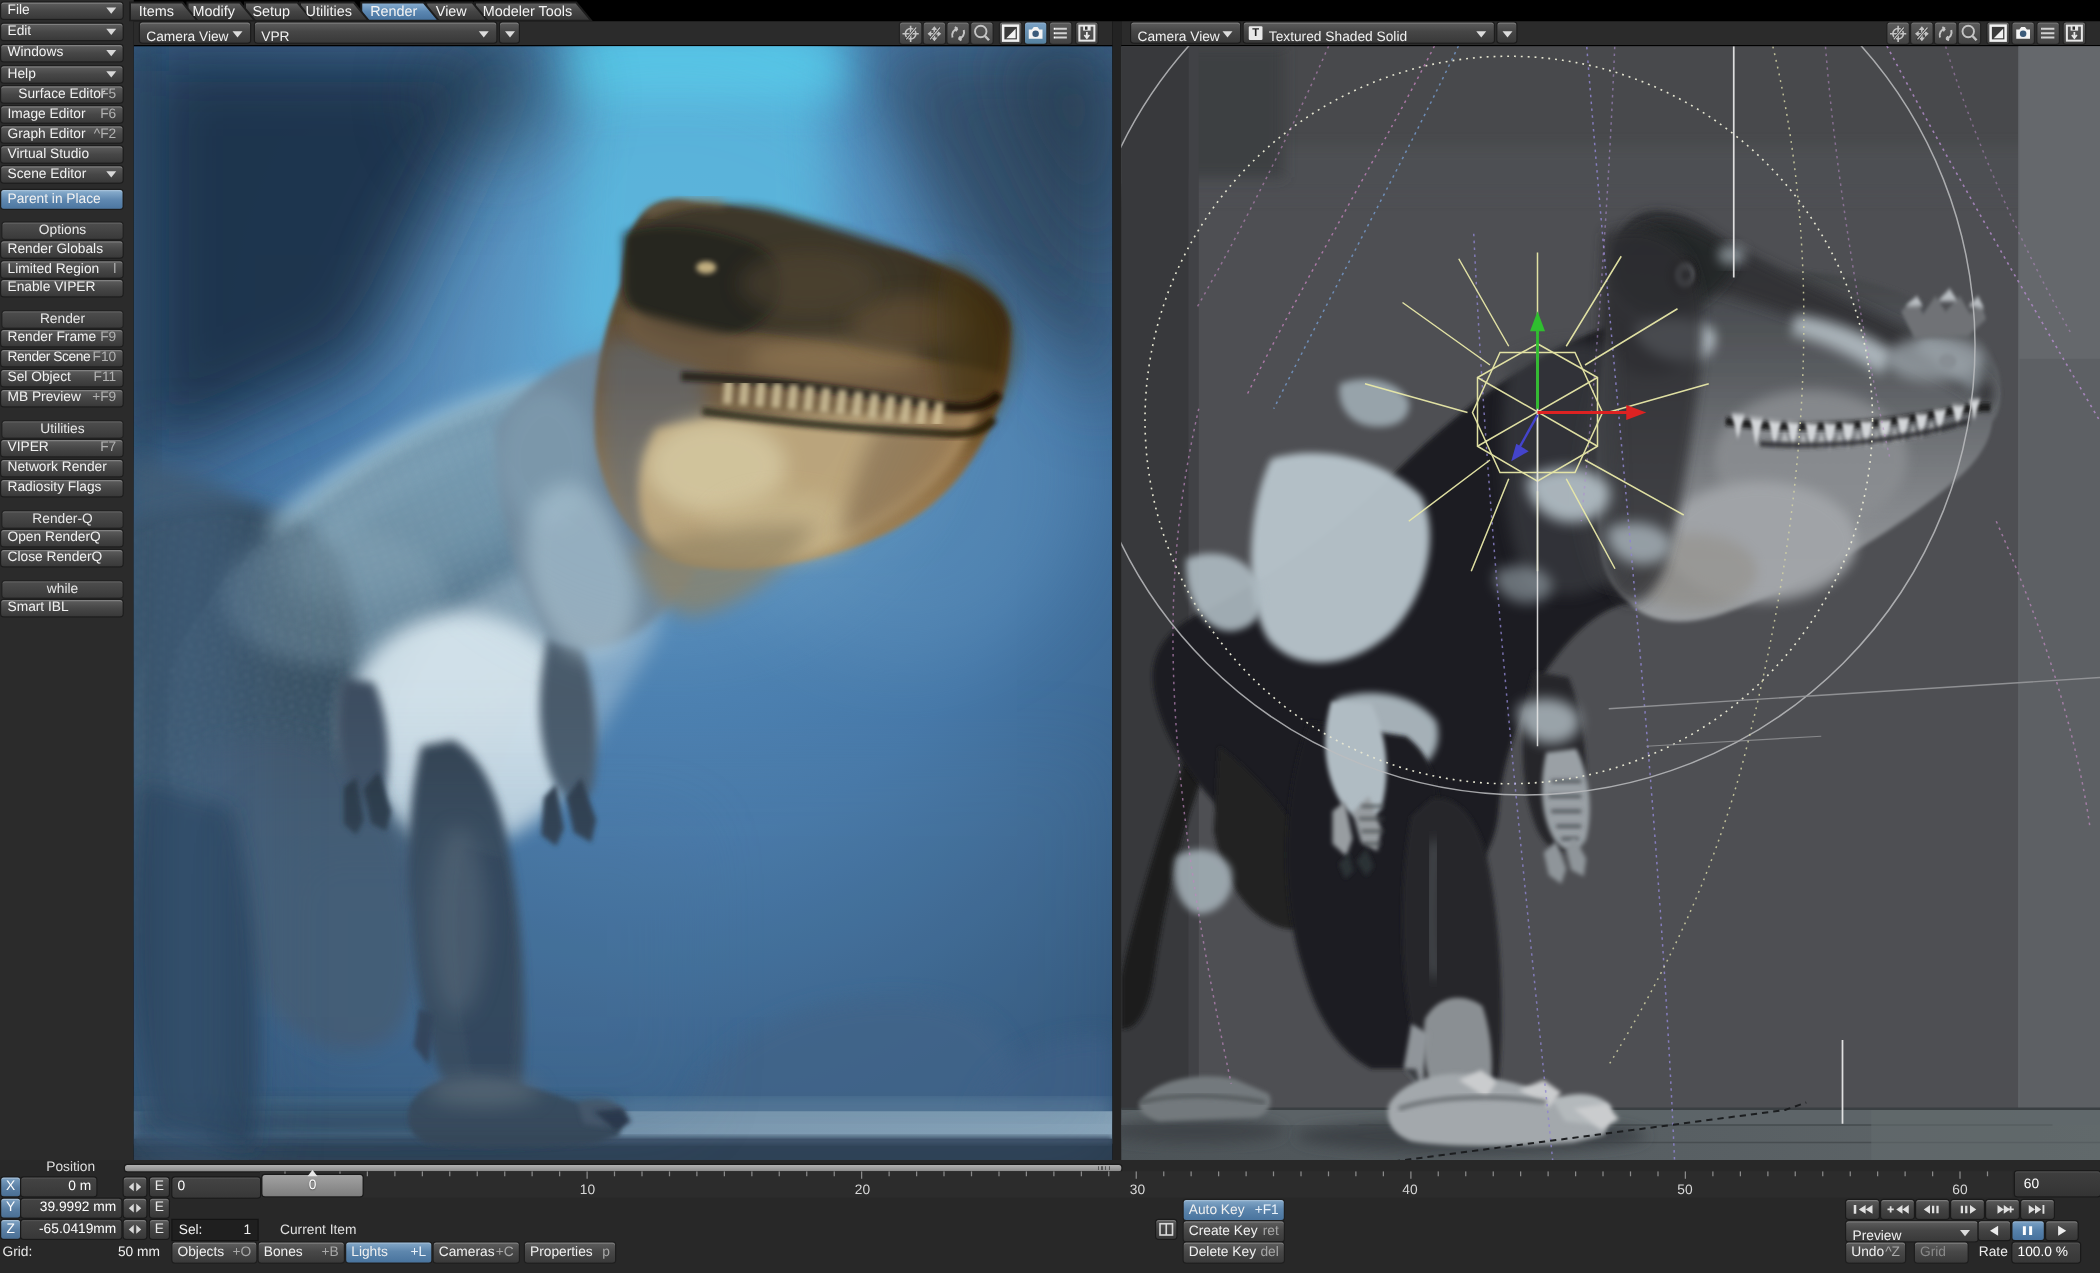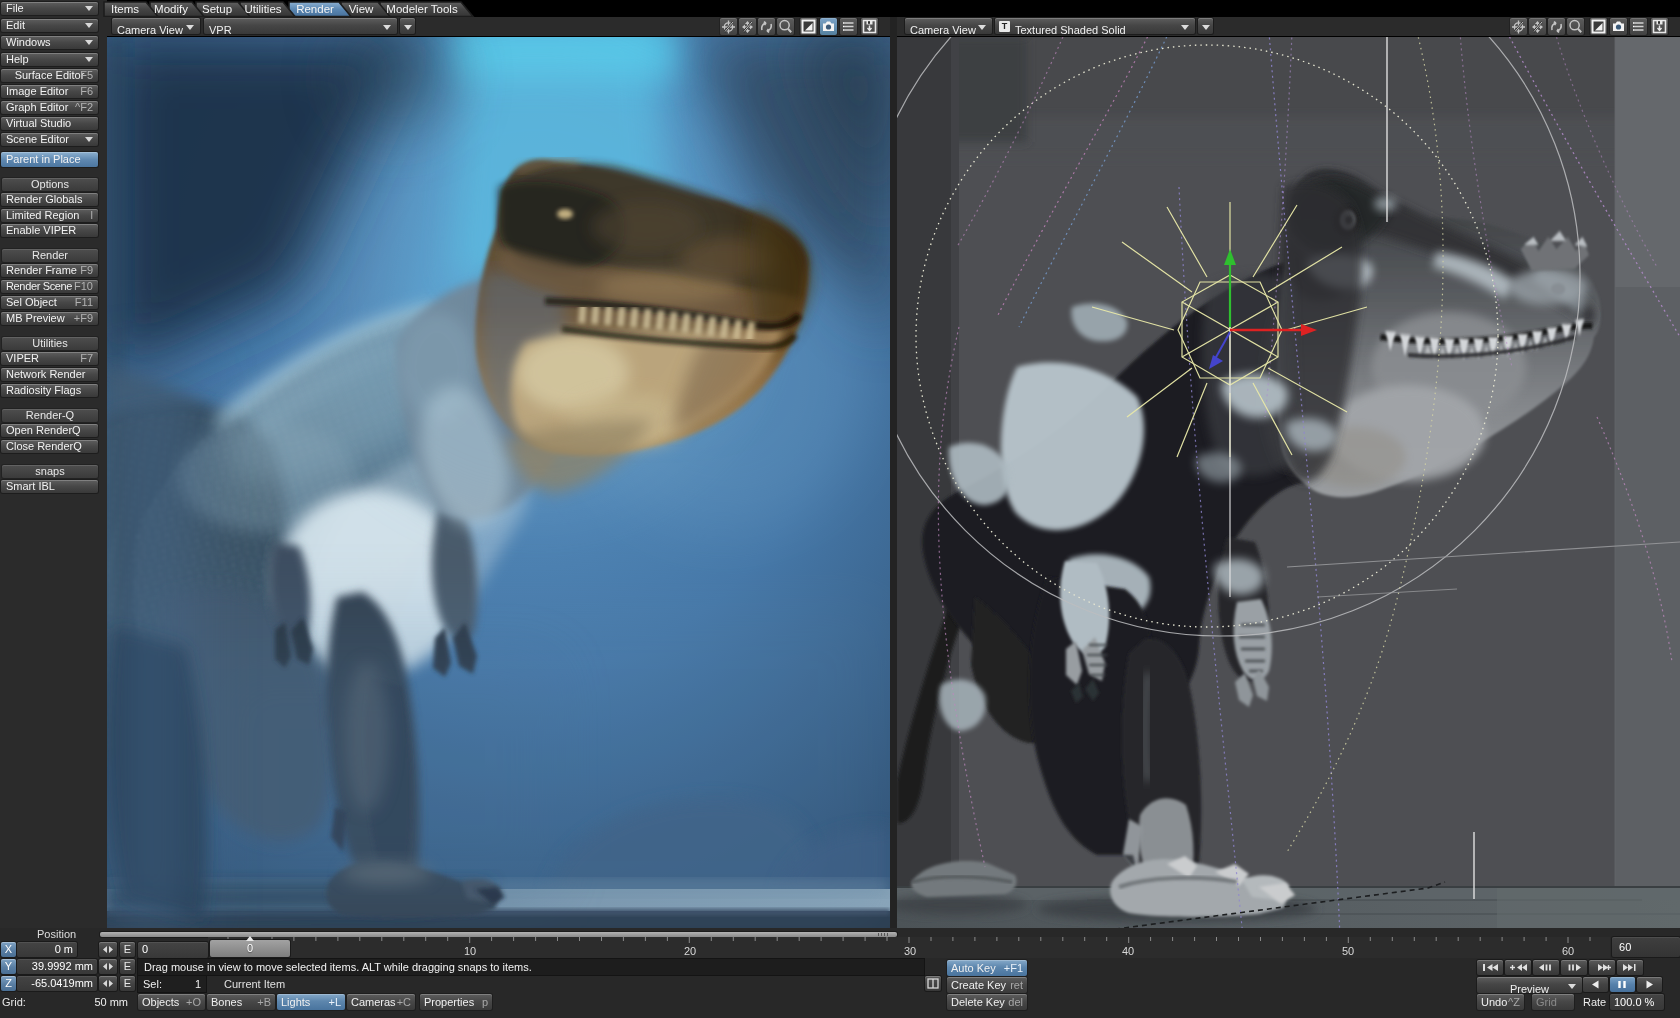--- a/index.html
+++ b/index.html
@@ -72,21 +72,21 @@
     <div class="sb" style="top:280px;letter-spacing:-0.35px;">Render Scene<span class="sc" style="letter-spacing:0">F10</span></div>
     <div class="sb" style="top:296px;">Sel Object<span class="sc">F11</span></div>
     <div class="sb" style="top:312px;">MB Preview<span class="sc">+F9</span></div>
     <div class="sechdr" style="top:337px;">Utilities</div>
     <div class="sb" style="top:352px;">VIPER<span class="sc">F7</span></div>
     <div class="sb" style="top:368px;">Network Render</div>
     <div class="sb" style="top:384px;">Radiosity Flags</div>
     <div class="sechdr" style="top:409px;">Render-Q</div>
     <div class="sb" style="top:424px;">Open RenderQ</div>
     <div class="sb" style="top:440px;">Close RenderQ</div>
-    <div class="sechdr" style="top:465px;">snaps</div>
+    <div class="sechdr" style="top:465px;">while</div>
     <div class="sb" style="top:480px;">Smart IBL</div>
   </div>
 
   <svg class="abs" style="left:100px;top:0;" width="520" height="17">
     <defs>
       <linearGradient id="tabg" x1="0" y1="0" x2="0" y2="1">
         <stop offset="0" stop-color="#606060"></stop>
           <stop offset="0.5" stop-color="#444444"></stop>
           <stop offset="1" stop-color="#353535"></stop>
       </linearGradient>
@@ -606,21 +606,20 @@
     <div class="mini" style="left:120px;top:31px;width:15px;text-align:center;">E</div>
     <div class="xyz" style="left:1px;top:48px;">Z</div>
     <div class="field numf" style="left:17px;top:48px;width:80px;">-65.0419mm</div>
     <div class="mini" style="left:99px;top:48px;width:18px;">
         <svg width="18" height="15">
           <path d="M4 7.5 L8 4 V11 Z M14 7.5 L10 4 V11 Z" fill="#d8d8d8"></path>
         </svg>
       </div>
     <div class="mini" style="left:120px;top:48px;width:15px;text-align:center;">E</div>
 
-    <div class="abs" style="left:138px;top:31px;width:786px;height:16px;background:#1d1d1d;box-shadow:0 0 0 1px #141414;color:#f2f2f2;line-height:16px;padding:0 6px;">Drag mouse in view to move selected items. ALT while dragging snaps to items.</div>
 
     <div class="abs" style="left:138px;top:48px;width:68px;height:16px;background:#1f1f1f;box-shadow:0 0 0 1px #141414;line-height:16px;padding:0 5px;color:#f0f0f0;">Sel:<span style="float:right">1</span></div>
     <div class="abs" style="left:224px;top:48px;color:#e0e0e0;line-height:16px;">Current Item</div>
     <div class="mini" style="left:925px;top:48px;width:16px;">
         <svg width="16" height="15">
           <rect x="3" y="3" width="10" height="9" fill="none" stroke="#d8d8d8" stroke-width="1.3"></rect>
           <path d="M8 3 V12" stroke="#d8d8d8" stroke-width="1.3"></path>
         </svg>
       </div>
 
@@ -664,21 +663,21 @@
           <path d="M4 7.5 L9 4 V11 Z M9 7.5 L14 4 V11 Z" fill="#e0e0e0" transform="translate(23,0) scale(-1,1)"></path>
           <path d="M18 7 h5 M20.5 4.5 v5" stroke="#e0e0e0" stroke-width="1.4" transform="translate(-1,0.5)"></path>
         </svg>
       </div>
     <div class="mini" style="left:1617px;top:32px;width:26px;">
         <svg width="26" height="15">
           <path d="M6 4 L11 7.5 L6 11 Z M11 4 L16 7.5 L11 11 Z M17 4 h1.5 v7 H17 Z" fill="#e0e0e0"></path>
         </svg>
       </div>
 
-    <div class="dd" style="left:1477px;top:49px;width:105px;height:16px;text-align:center;">Preview<i class="arr"></i></div>
+    <div class="dd" style="left:1477px;top:49px;width:105px;height:16px;">Preview<i class="arr"></i></div>
     <div class="mini" style="left:1583px;top:49px;width:25px;">
         <svg width="25" height="15">
           <path d="M15.5 3.5 L9 7.5 L15.5 11.5 Z" fill="#ededed"></path>
         </svg>
       </div>
     <div class="mini blue" style="left:1610px;top:49px;width:25px;">
         <svg width="25" height="15">
           <path d="M9.5 4 v7 M14.5 4 v7" stroke="#ffffff" stroke-width="2.4"></path>
         </svg>
       </div>

